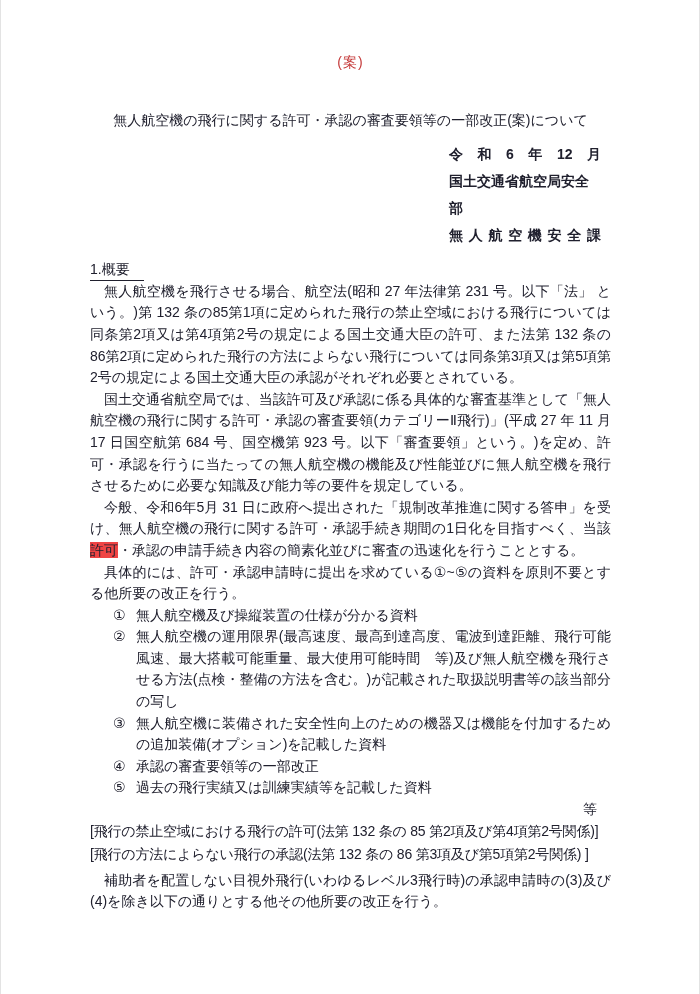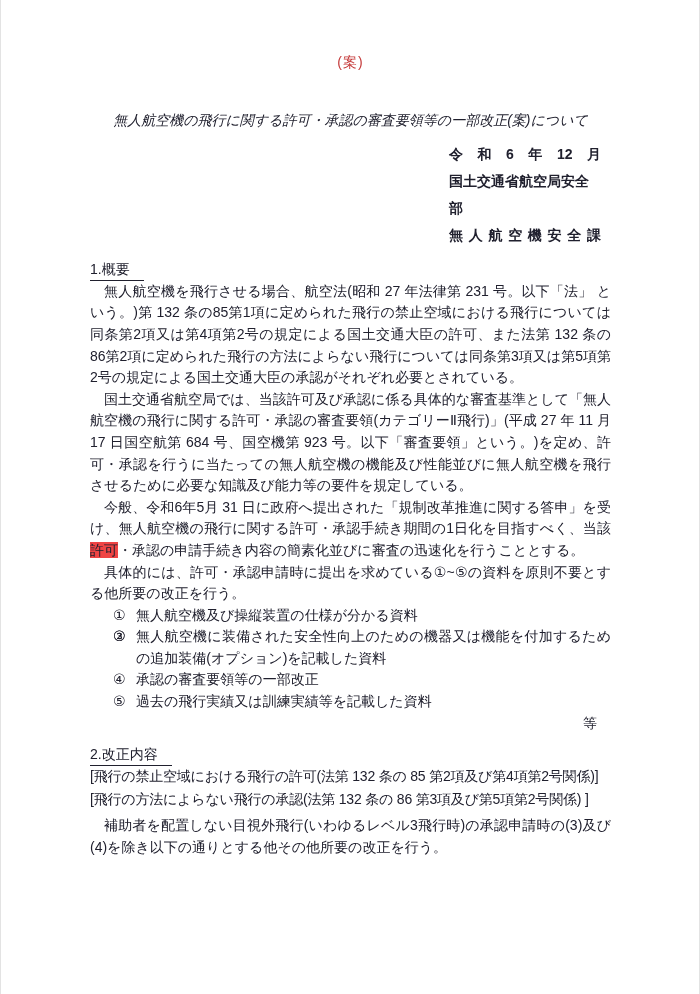--- a/index.html
+++ b/index.html
@@ -26,21 +26,20 @@
   .draft-label {
     text-align: center;
     color: #c53a3a;
     margin: 0 0 36px 0;
     letter-spacing: 1px;
   }
   .doc-title {
     text-align: center;
     white-space: nowrap;
     margin: 0;
-    font-style: italic;
   }
   .byline {
     width: 152px;
     margin: 10px 10px 0 auto;
     line-height: 27px;
     font-weight: bold;
   }
   .byline .dist {
     text-align: justify;
     text-align-last: justify;
@@ -114,42 +113,40 @@
 
     <p class="para">具体的には、許可・承認申請時に提出を求めている①~⑤の資料を原則不要とする他所要の改正を行う。</p>
 
     <div class="list">
       <div class="list-item">
         <span class="num">①</span>
         <span>無人航空機及び操縦装置の仕様が分かる資料</span>
       </div>
       <div class="list-item">
         <span class="num">②</span>
+        <span>無人航空機の運用限界(最高速度、最高到達高度、電波到達距離、飛行可能風速、最大搭載可能重量、最大使用可能時間　等)及び無人航空機を飛行させる方法(点検・整備の方法を含む。)が記載された取扱説明書等の該当部分の写し</span>
       </div>
       <div class="list-item">
         <span class="num">③</span>
         <span>無人航空機に装備された安全性向上のための機器又は機能を付加するための追加装備(オプション)を記載した資料</span>
       </div>
       <div class="list-item">
         <span class="num">④</span>
         <span>承認の審査要領等の一部改正</span>
       </div>
       <div class="list-item">
         <span class="num">⑤</span>
         <span>過去の飛行実績又は訓練実績等を記載した資料</span>
       </div>
     </div>
 
     <div class="etc-line">等</div>
   </div>
 
   <div class="section">
-    <div class="sec-heading">
-      <span class="underline">2.改正内容</span>
-    </div>
 
     <p class="bracket-line">[飛行の禁止空域における飛行の許可(法第 132 条の 85 第2項及び第4項第2号関係)]</p>
     <p class="bracket-line spaced">[飛行の方法によらない飛行の承認(法第 132 条の 86 第3項及び第5項第2号関係) ]</p>
 
     <p class="para spaced">補助者を配置しない目視外飛行(いわゆるレベル3飛行時)の承認申請時の(3)及び(4)を除き以下の通りとする他その他所要の改正を行う。</p>
   </div>
 
 </div>
 
 </body></html>

